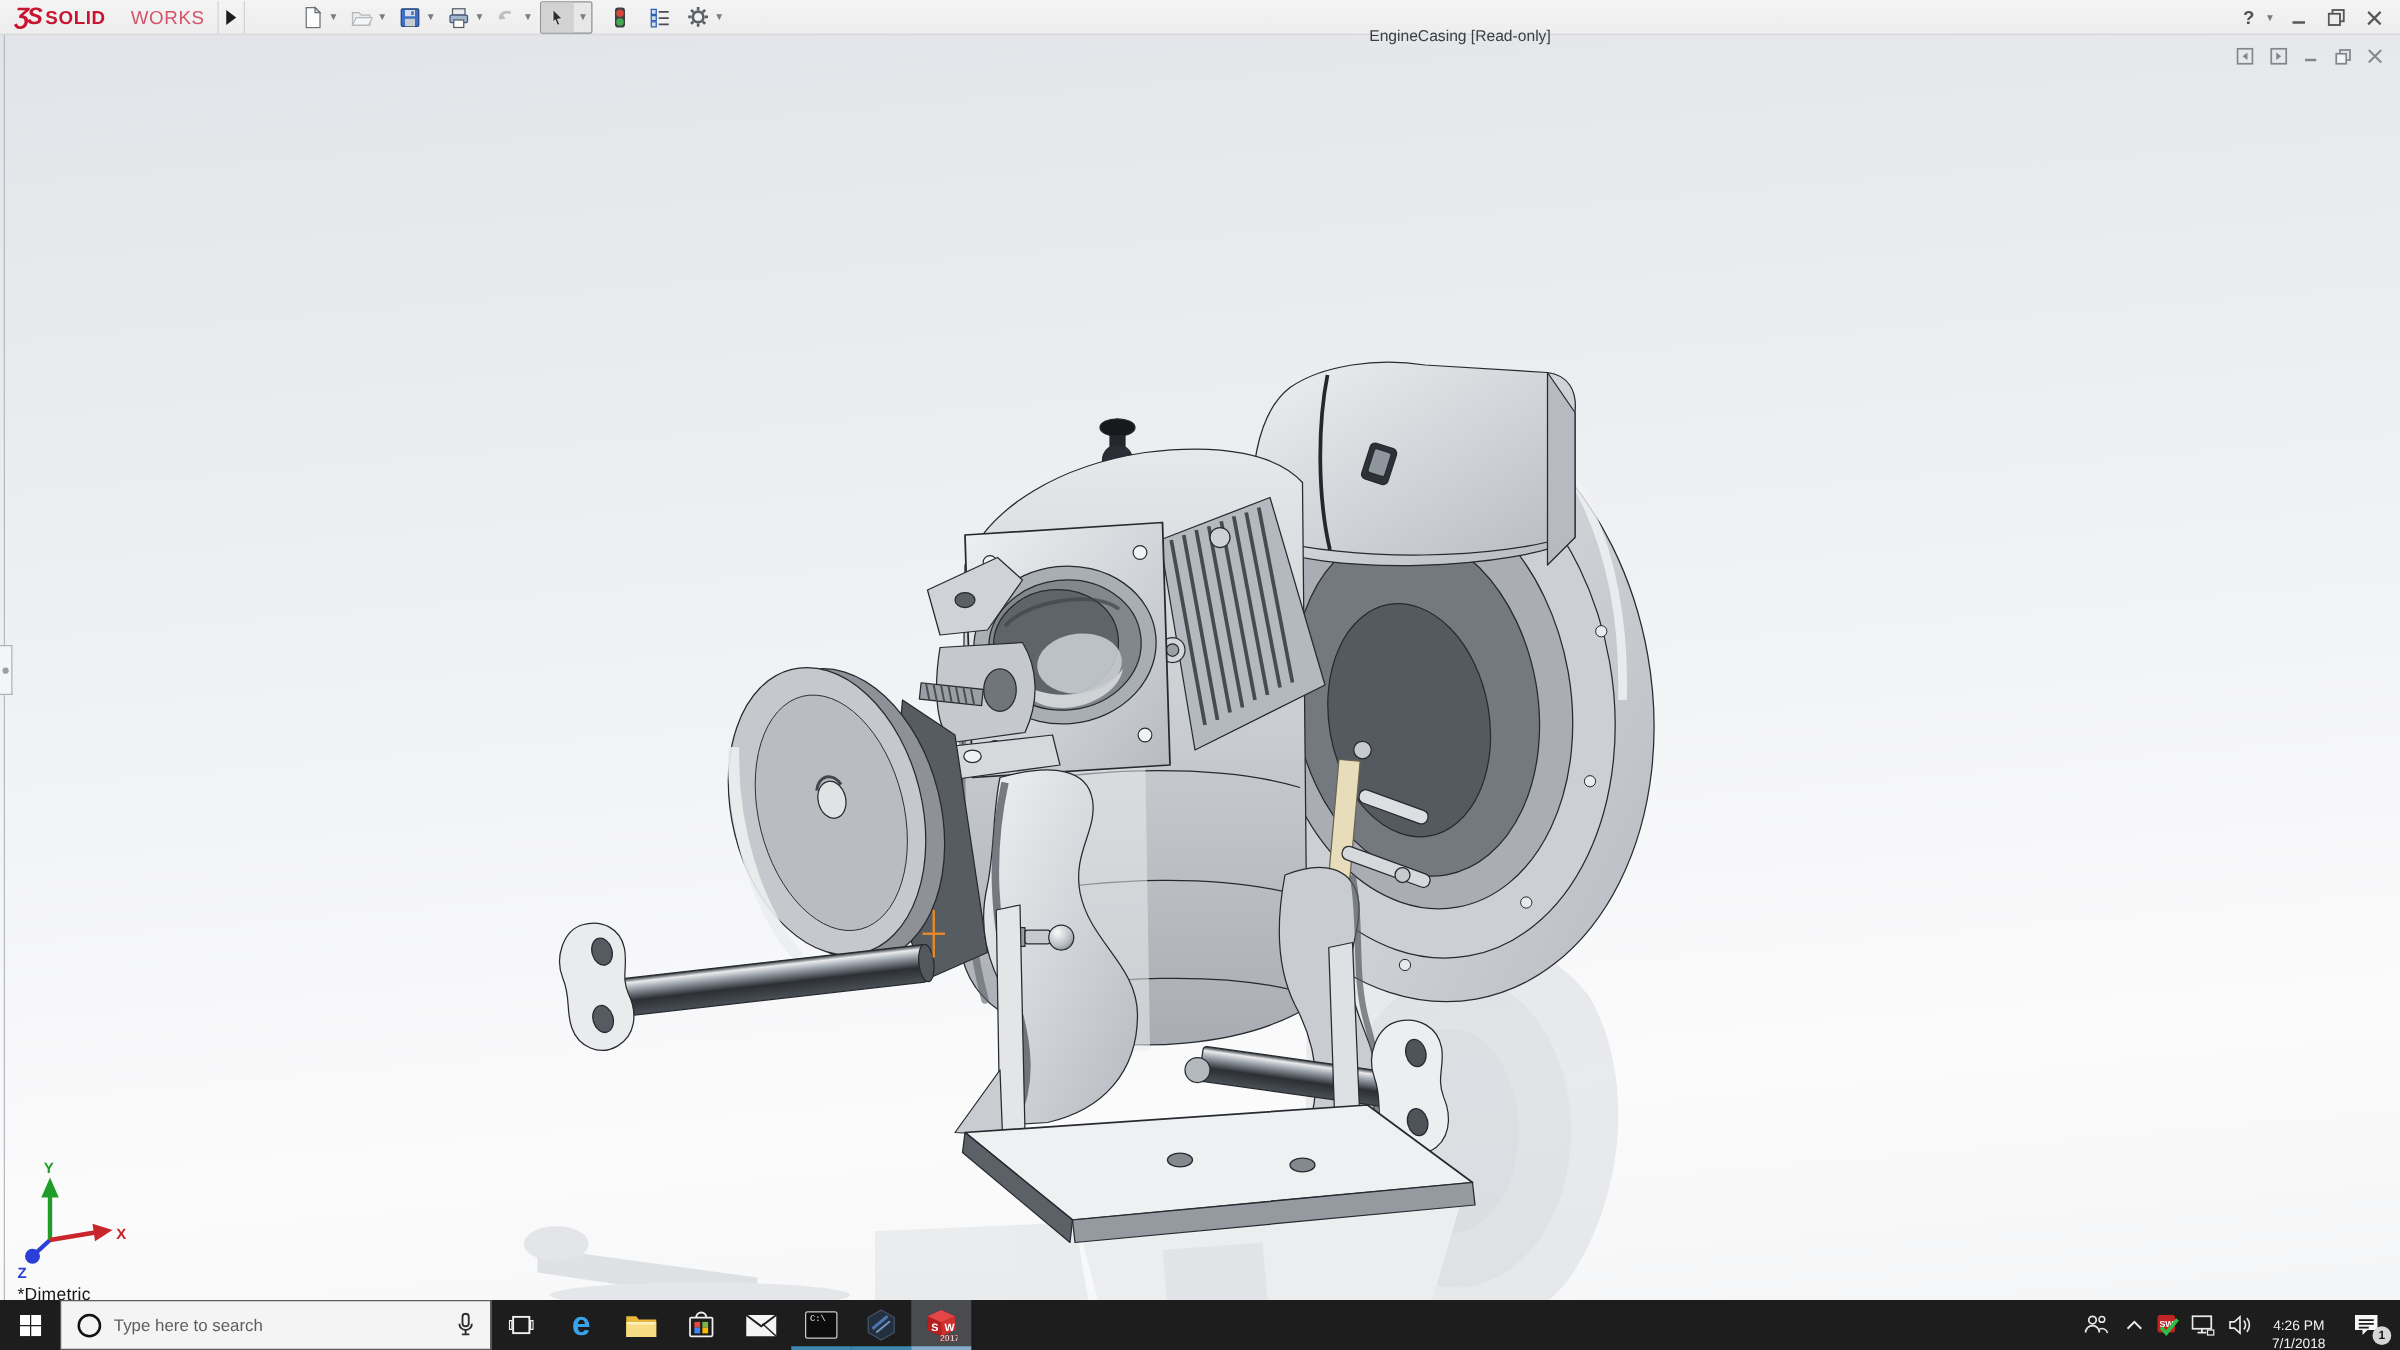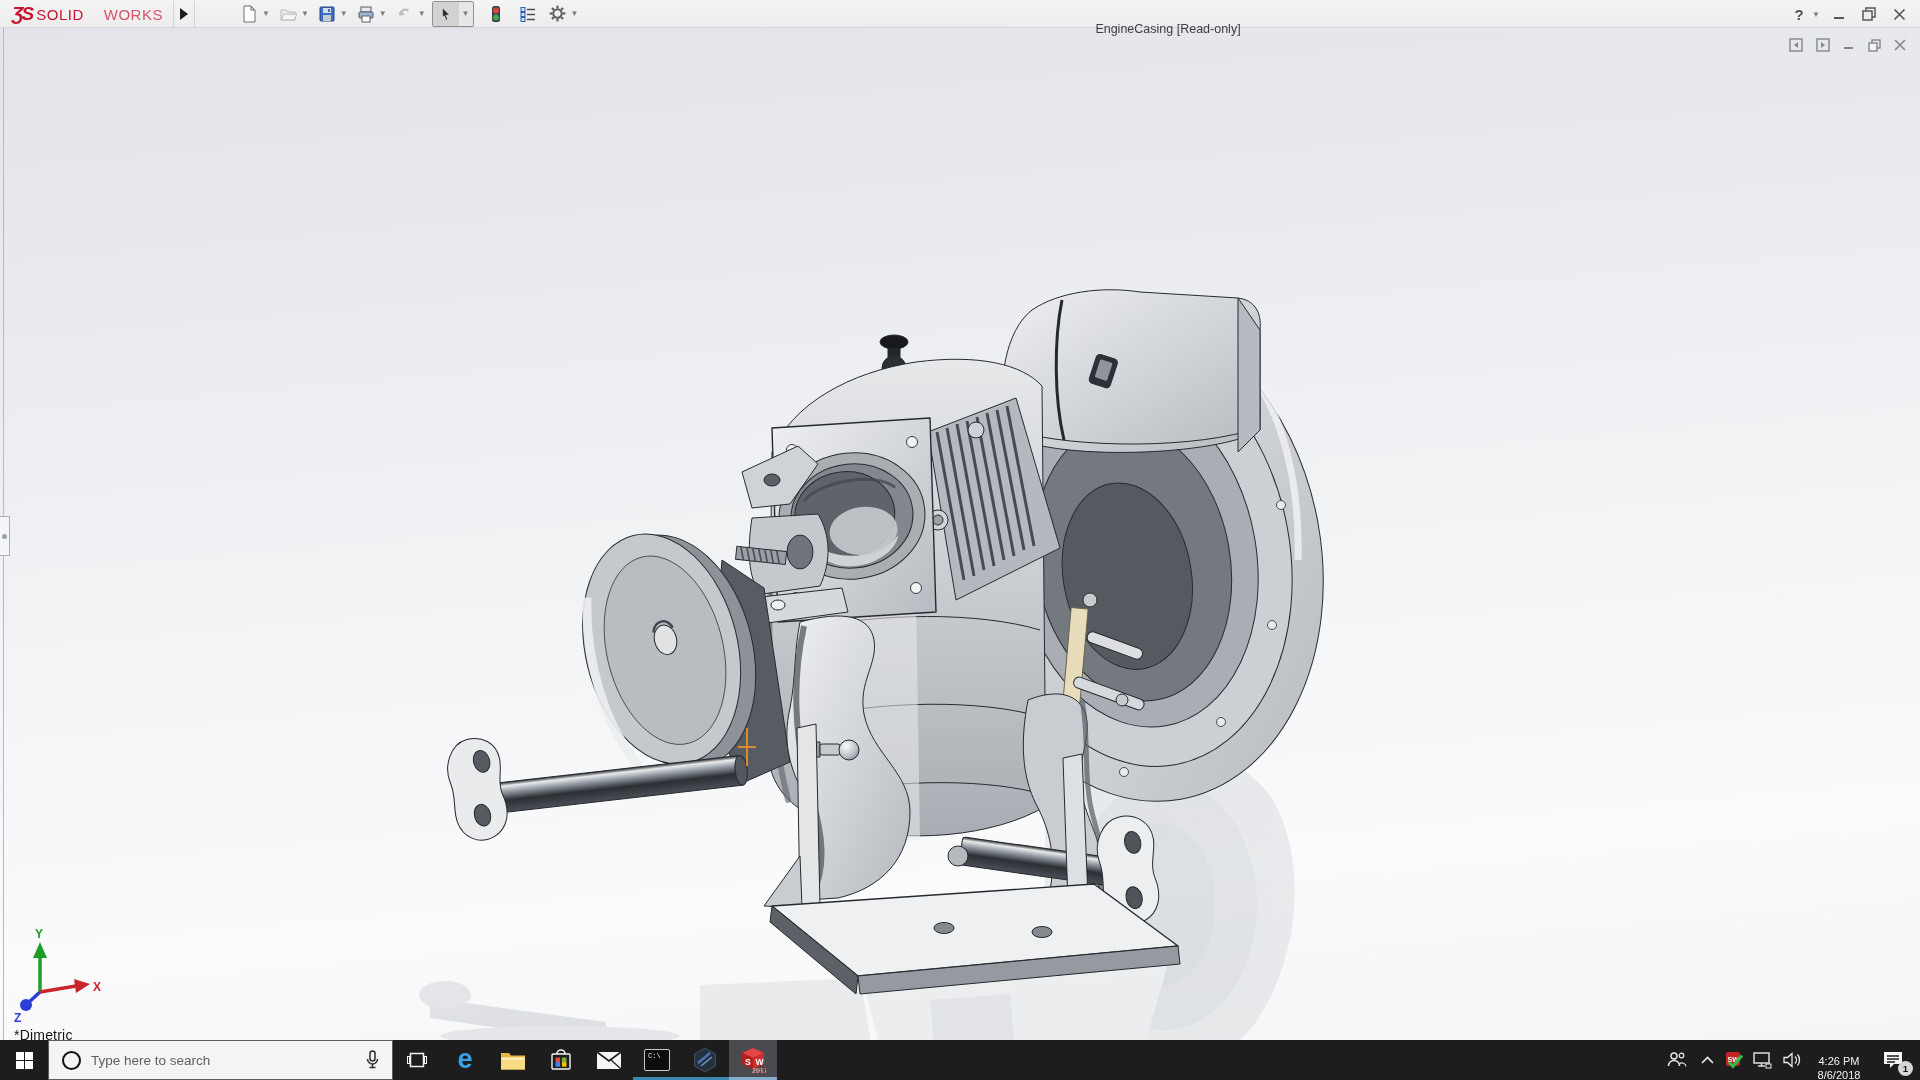--- a/index.html
+++ b/index.html
@@ -5,21 +5,21 @@
   * { margin:0; padding:0; box-sizing:border-box; }
   html,body { width:1920px; height:1080px; overflow:hidden; font-family:"Liberation Sans", sans-serif; }
   .screen { position:relative; width:1920px; height:1080px; background:#e8eaed; }
 
   
   .titlebar { position:absolute; top:0; left:0; width:1920px; height:28px;
     background:linear-gradient(180deg,#f4f4f5,#ededee); border-bottom:1px solid #d6d7d9;
     display:flex; align-items:center; z-index:30; }
   .logo { display:flex; align-items:baseline; margin-left:12px; cursor:default; }
   .logo-mark { font-style:italic; font-weight:bold; font-size:19px; color:#c8142e; letter-spacing:-2px; margin-right:4px; }
-  .logo-bold { font-weight:normal; font-size:15px; color:#c8142e; letter-spacing:.5px; }
+  .logo-bold { font-weight:bold; font-size:15px; color:#c8142e; letter-spacing:.5px; }
   .logo-light { font-weight:normal; font-size:15px; color:#d4536b; letter-spacing:.5px;padding-left:20px; }
   .flyout-btn { width:22px; height:26px; margin-left:10px; border-left:1px solid #d2d3d5; border-right:1px solid #d2d3d5;
     display:flex; align-items:center; justify-content:center; }
   .flyout-tri { width:0; height:0; border-left:8px solid #1c1c1c; border-top:6px solid transparent; border-bottom:6px solid transparent; }
   .toolbar { display:flex; align-items:center; margin-left:42px; }
   .tb-btn { width:24px; height:24px; display:flex; align-items:center; justify-content:center; border-radius:2px; }
   .tb-caret { font-size:8px; color:#7a7d80; margin:0 6px 0 1px; }
   .tb-group { display:flex; align-items:center; }
   .tb-select-wrap { display:flex; align-items:center; border:1px solid #8f9194; background:#e7e7e8; border-radius:2px; margin-right:4px; }
   .tb-select-wrap .sel-cell { width:26px; height:24px; background:#d2d2d3; display:flex; align-items:center; justify-content:center; }
@@ -549,21 +549,21 @@
       <div class="tray-btn" style="width:30px">
         <svg width="19" height="16" viewBox="0 0 19 16">
           <path d="M1,5.5 h3.5 L9,1.5 V14.5 L4.5,10.5 H1 Z" fill="none" stroke="#eaeaea" stroke-width="1.3"></path>
           <path d="M12,4.5 a5,5 0 0 1 0,7" fill="none" stroke="#eaeaea" stroke-width="1.3"></path>
           <path d="M14.5,2.5 a8.5,8.5 0 0 1 0,11" fill="none" stroke="#eaeaea" stroke-width="1.3"></path>
         </svg>
       </div>
       <div class="tray-btn clock">
         <div>
           <div>4:26 PM</div>
-          <div>8/6/2018</div>
+          <div>7/1/2018</div>
         </div>
       </div>
       <div class="tray-btn" style="width:44px">
         <svg width="20" height="18" viewBox="0 0 20 18">
           <path d="M1,1 h18 v12 h-8 l-4,4 v-4 h-6 z" fill="#f5f5f5"></path>
           <path d="M4,5 h12 M4,8 h12 M4,11 h8" stroke="#1d1d1e" stroke-width="1.4"></path>
         </svg>
         <span class="badge">1</span>
       </div>
       <div class="show-desktop"></div>

